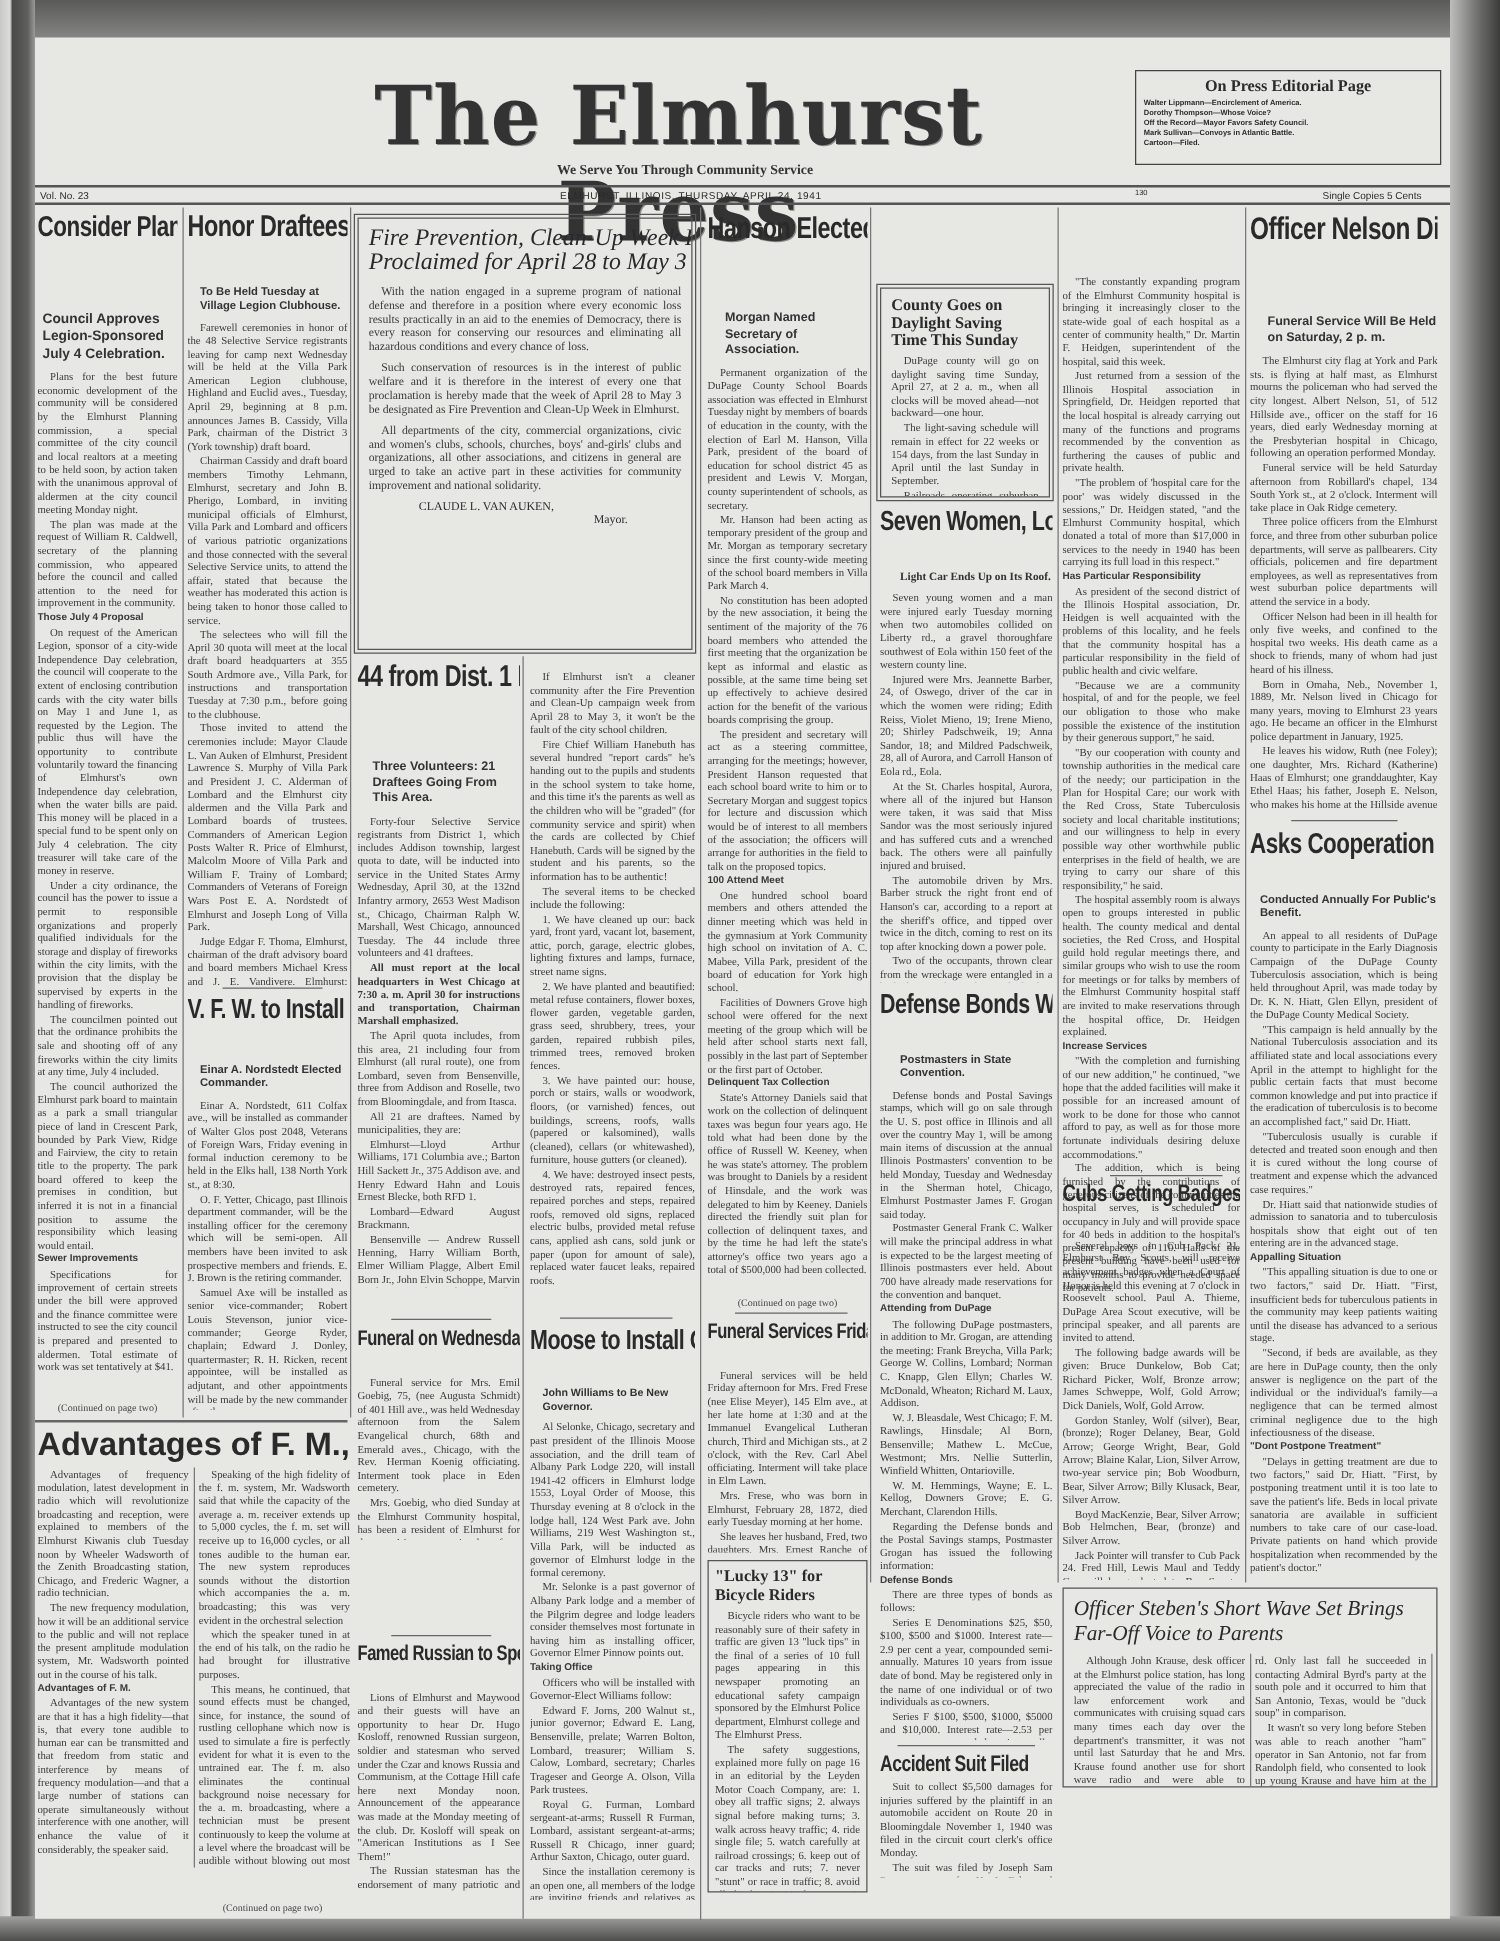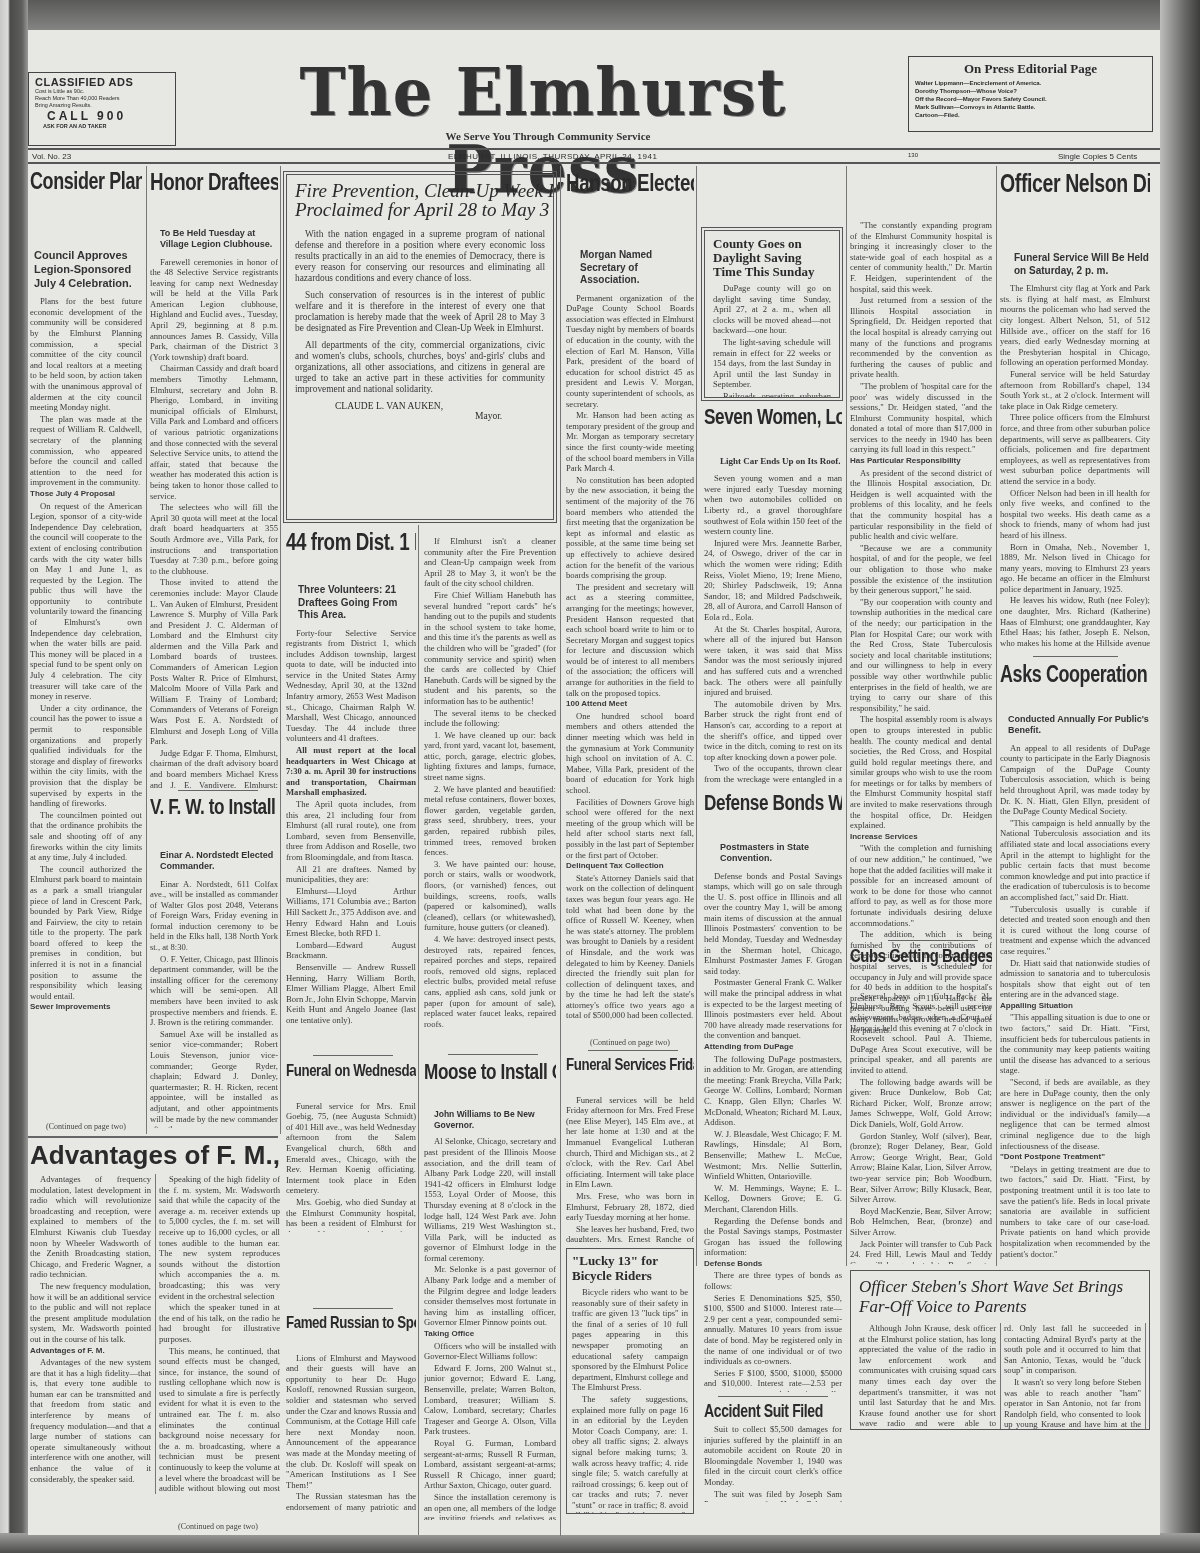--- a/index.html
+++ b/index.html
@@ -52,28 +52,20 @@
 <body>
 
 <div class="frame-top"></div>
 <div class="frame-left"></div>
 <div class="frame-right"></div>
 <div class="frame-bottom"></div>
 
 <div class="page">
 
   <div class="masthead">
-    <div class="classified">
-      <div class="ttl">CLASSIFIED ADS</div>
-      <div class="ln">Cost is Little as 90c.</div>
-      <div class="ln">Reach More Than 40,000 Readers</div>
-      <div class="ln">Bring Amazing Results.</div>
-      <div class="call">CALL 900</div>
-      <div class="ask">ASK FOR AN AD TAKER</div>
-    </div>
     <div class="nameplate">The Elmhurst Press</div>
     <div class="motto">We Serve You Through Community Service</div>
     <div class="editorial-box">
       <div class="ttl">On Press Editorial Page</div>
       <div class="ln">Walter Lippmann—Encirclement of America.</div>
       <div class="ln">Dorothy Thompson—Whose Voice?</div>
       <div class="ln">Off the Record—Mayor Favors Safety Council.</div>
       <div class="ln">Mark Sullivan—Convoys in Atlantic Battle.</div>
       <div class="ln">Cartoon—Filed.</div>
     </div>
@@ -98,20 +90,21 @@
     <div class="deck" style="margin-left:4px; margin-top:56px; font-size:11px;">Council Approves Legion-Sponsored July 4 Celebration.</div>
     <div class="body">
       <p>Plans for the best future economic development of the community will be considered by the Elmhurst Planning commission, a special committee of the city council and local realtors at a meeting to be held soon, by action taken with the unanimous approval of aldermen at the city council meeting Monday night.</p>
       <p>The plan was made at the request of William R. Caldwell, secretary of the planning commission, who appeared before the council and called attention to the need for improvement in the community.</p>
       <p class="sub">Those July 4 Proposal</p>
       <p>On request of the American Legion, sponsor of a city-wide Independence Day celebration, the council will cooperate to the extent of enclosing contribution cards with the city water bills on May 1 and June 1, as requested by the Legion. The public thus will have the opportunity to contribute voluntarily toward the financing of Elmhurst's own Independence day celebration, when the water bills are paid. This money will be placed in a special fund to be spent only on July 4 celebration. The city treasurer will take care of the money in reserve.</p>
       <p>Under a city ordinance, the council has the power to issue a permit to responsible organizations and properly qualified individuals for the storage and display of fireworks within the city limits, with the provision that the display be supervised by experts in the handling of fireworks.</p>
       <p>The councilmen pointed out that the ordinance prohibits the sale and shooting off of any fireworks within the city limits at any time, July 4 included.</p>
       <p>The council authorized the Elmhurst park board to maintain as a park a small triangular piece of land in Crescent Park, bounded by Park View, Ridge and Fairview, the city to retain title to the property. The park board offered to keep the premises in condition, but inferred it is not in a financial position to assume the responsibility which leasing would entail.</p>
       <p class="sub">Sewer Improvements</p>
+      <p>Specifications for improvement of certain streets under the bill were approved and the finance committee were instructed to see the city council is prepared and presented to aldermen. Total estimate of work was set tentatively at $41.</p>
     </div>
   </div>
   <div class="cont" style="position:absolute; left:2px; top:1088px; width:112px;">(Continued on page two)</div>
 
   <div class="article" style="left:122px; top:140px; width:128px; height:618px;">
     <div class="hl cond" style="font-size:24px; width:170px;">Honor Draftees at Farewell Ceremonies</div>
     <div class="deck" style="margin-top:34px; font-size:9px; margin-left:10px;">To Be Held Tuesday at Village Legion Clubhouse.</div>
     <div class="body">
       <p>Farewell ceremonies in honor of the 48 Selective Service registrants leaving for camp next Wednesday will be held at the Villa Park American Legion clubhouse, Highland and Euclid aves., Tuesday, April 29, beginning at 8 p.m. announces James B. Cassidy, Villa Park, chairman of the District 3 (York township) draft board.</p>
       <p>Chairman Cassidy and draft board members Timothy Lehmann, Elmhurst, secretary and John B. Pherigo, Lombard, in inviting municipal officials of Elmhurst, Villa Park and Lombard and officers of various patriotic organizations and those connected with the several Selective Service units, to attend the affair, stated that because the weather has moderated this action is being taken to honor those called to service.</p>
@@ -141,21 +134,21 @@
       <p style="margin-bottom:6px;">With the nation engaged in a supreme program of national defense and therefore in a position where every economic loss results practically in an aid to the enemies of Democracy, there is every reason for conserving our resources and eliminating all hazardous conditions and every chance of loss.</p>
       <p style="margin-bottom:6px;">Such conservation of resources is in the interest of public welfare and it is therefore in the interest of every one that proclamation is hereby made that the week of April 28 to May 3 be designated as Fire Prevention and Clean-Up Week in Elmhurst.</p>
       <p style="margin-bottom:6px;">All departments of the city, commercial organizations, civic and women's clubs, schools, churches, boys' and-girls' clubs and organizations, all other associations, and citizens in general are urged to take an active part in these activities for community improvement and national solidarity.</p>
     </div>
     <div style="font-size:9.5px; margin-left:40px; margin-top:6px;">CLAUDE L. VAN AUKEN,</div>
     <div style="font-size:9.5px; margin-left:180px;">Mayor.</div>
   </div>
 
   <div class="article" style="left:258px; top:500px; width:130px; height:500px;">
     <div class="hl cond" style="font-size:24px; width:165px;">44 from Dist. 1 In April 30 Draft, Largest to Date</div>
-    <div class="deck" style="margin-top:30px; font-size:10px; margin-left:12px;">Three Volunteers: 21 Draftees Going From This Area.</div>
+    <div class="deck" style="margin-top:54px; font-size:10px; margin-left:12px;">Three Volunteers: 21 Draftees Going From This Area.</div>
     <div class="body">
       <p>Forty-four Selective Service registrants from District 1, which includes Addison township, largest quota to date, will be inducted into service in the United States Army Wednesday, April 30, at the 132nd Infantry armory, 2653 West Madison st., Chicago, Chairman Ralph W. Marshall, West Chicago, announced Tuesday. The 44 include three volunteers and 41 draftees.</p>
       <p style="font-weight:bold;">All must report at the local headquarters in West Chicago at 7:30 a. m. April 30 for instructions and transportation, Chairman Marshall emphasized.</p>
       <p>The April quota includes, from this area, 21 including four from Elmhurst (all rural route), one from Lombard, seven from Bensenville, three from Addison and Roselle, two from Bloomingdale, and from Itasca.</p>
       <p>All 21 are draftees. Named by municipalities, they are:</p>
       <p>Elmhurst—Lloyd Arthur Williams, 171 Columbia ave.; Barton Hill Sackett Jr., 375 Addison ave. and Henry Edward Hahn and Louis Ernest Blecke, both RFD 1.</p>
       <p>Lombard—Edward August Brackmann.</p>
       <p>Bensenville — Andrew Russell Henning, Harry William Borth, Elmer William Plagge, Albert Emil Born Jr., John Elvin Schoppe, Marvin Keith Hunt and Angelo Joanee (last one tentative only).</p>
 
     </div>

